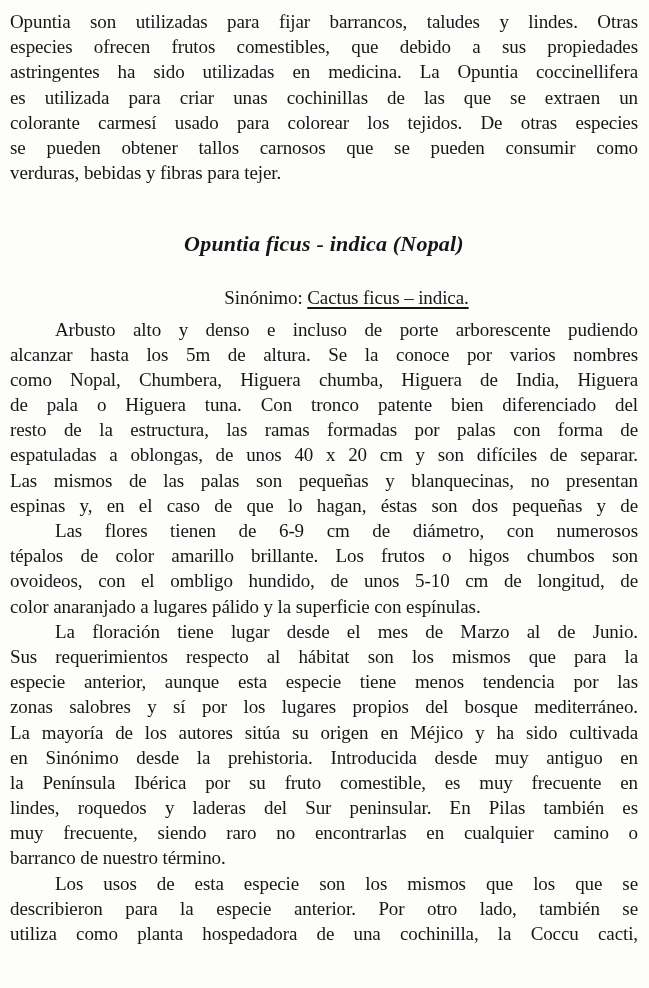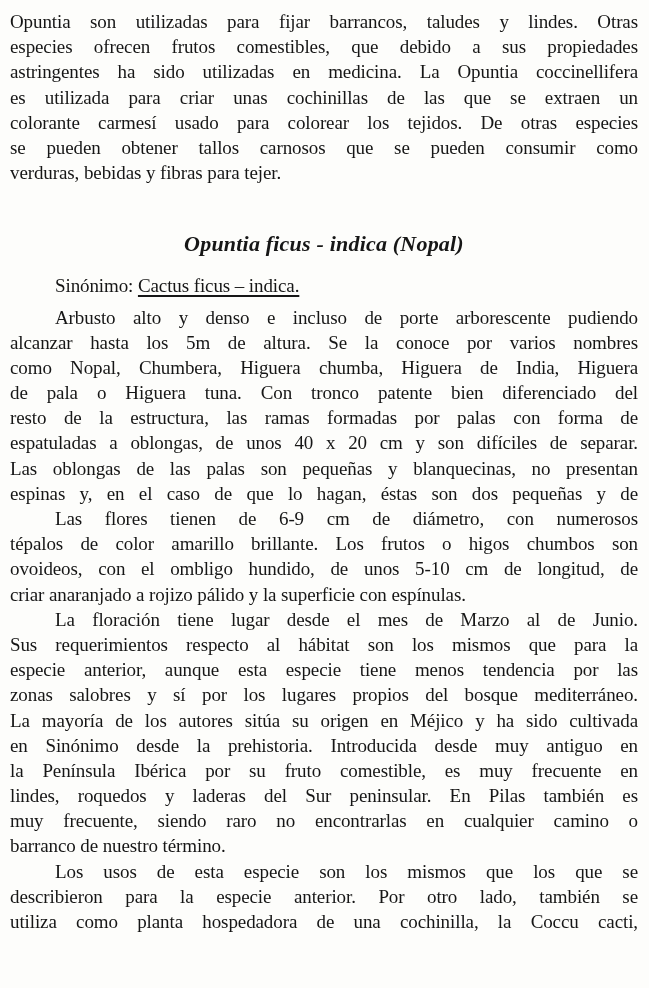--- a/index.html
+++ b/index.html
@@ -35,24 +35,24 @@
   .heading {
     margin-top: 46px;
     height: 26px;
     text-align: center;
     font-weight: bold;
     font-style: italic;
     font-size: 22px;
     letter-spacing: 0.2px;
   }
   .synonym-line {
-    margin-top: 16px;
+    margin-top: 28px;
     height: 25.2px;
     text-indent: 45px;
-    text-align: left;
+    text-align: center;
   }
   .synonym-line .underlined {
     text-decoration: underline;
     text-underline-offset: 3px;
     text-decoration-thickness: 1.5px;
   }
   .para-2 { margin-top: 6px; }
 </style>
 </head>
 <body>
@@ -75,29 +75,29 @@
     <span>Sinónimo: </span><span class="underlined">Cactus ficus – indica.</span>
   </div>
 
   <div class="para para-2">
       <div class="line indent">Arbusto alto y denso e incluso de porte arborescente pudiendo</div>
       <div class="line">alcanzar hasta los 5m de altura. Se la conoce por varios nombres</div>
       <div class="line">como Nopal, Chumbera, Higuera chumba, Higuera de India, Higuera</div>
       <div class="line">de pala o Higuera tuna. Con tronco patente bien diferenciado del</div>
       <div class="line">resto de la estructura, las ramas formadas por palas con forma de</div>
       <div class="line">espatuladas a oblongas, de unos 40 x 20 cm y son difíciles de separar.</div>
-      <div class="line">Las oblongas de las palas son pequeñas y blanquecinas, no presentan</div>
+      <div class="line">Las mismos de las palas son pequeñas y blanquecinas, no presentan</div>
       <div class="line">espinas y, en el caso de que lo hagan, éstas son dos pequeñas y de</div>
     </div>
 
   <div class="para">
       <div class="line indent">Las flores tienen de 6-9 cm de diámetro, con numerosos</div>
       <div class="line">tépalos de color amarillo brillante. Los frutos o higos chumbos son</div>
       <div class="line">ovoideos, con el ombligo hundido, de unos 5-10 cm de longitud, de</div>
-      <div class="line last">criar anaranjado a rojizo pálido y la superficie con espínulas.</div>
+      <div class="line last">color anaranjado a lugares pálido y la superficie con espínulas.</div>
     </div>
 
   <div class="para">
       <div class="line indent">La floración tiene lugar desde el mes de Marzo al de Junio.</div>
       <div class="line">Sus requerimientos respecto al hábitat son los mismos que para la</div>
       <div class="line">especie anterior, aunque esta especie tiene menos tendencia por las</div>
       <div class="line">zonas salobres y sí por los lugares propios del bosque mediterráneo.</div>
       <div class="line">La mayoría de los autores sitúa su origen en Méjico y ha sido cultivada</div>
       <div class="line">en Sinónimo desde la prehistoria. Introducida desde muy antiguo en</div>
       <div class="line">la Península Ibérica por su fruto comestible, es muy frecuente en</div>

